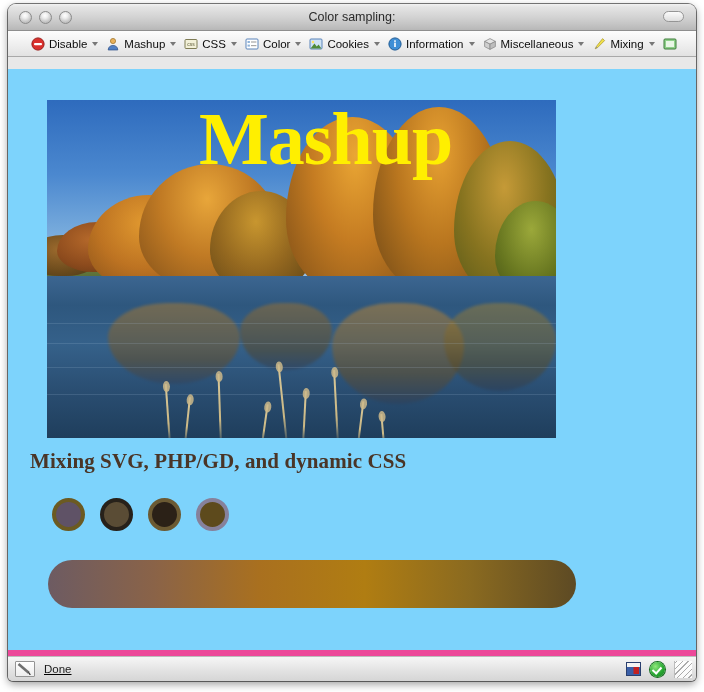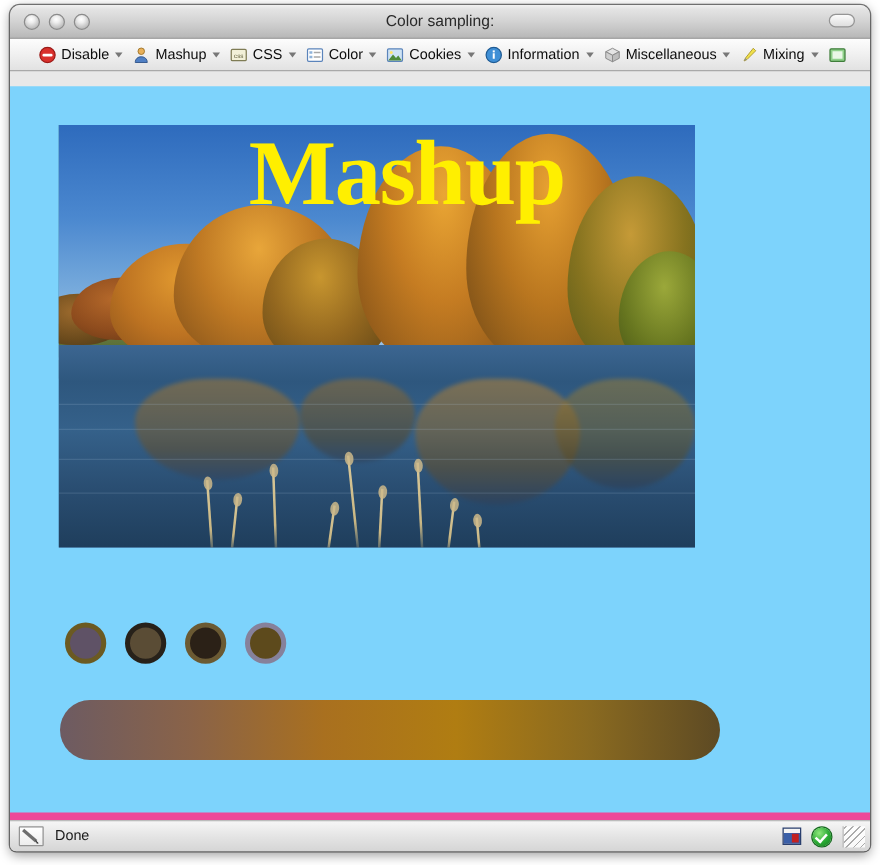--- a/index.html
+++ b/index.html
@@ -275,20 +275,21 @@
 
   
   #statusbar {
     flex: 0 0 24px;
     height: 24px;
     background: linear-gradient(to bottom, #f6f6f6, #e3e3e3 55%, #d5d5d5 100%);
     display: flex;
     align-items: center;
     position: relative;
     border-top: 1px solid #bcbcbc;
+    text-decoration: underline;
   }
   #sb-icon {
     width: 20px; height: 16px;
     margin-left: 7px;
     background: linear-gradient(to bottom, #ffffff, #ededed);
     border: 1px solid #949494;
     position: relative;
     box-sizing: border-box;
     border-radius: 1px;
   }
@@ -495,20 +496,21 @@
         <div class="reed" style="left:42%; height:12%; transform:rotate(8deg)"></div>
         <div class="reed" style="left:47%; height:24%; transform:rotate(-6deg)"></div>
         <div class="reed" style="left:50%; height:16%; transform:rotate(3deg)"></div>
         <div class="reed" style="left:57%; height:22%; transform:rotate(-3deg)"></div>
         <div class="reed" style="left:61%; height:13%; transform:rotate(7deg)"></div>
         <div class="reed" style="left:66%; height:9%;  transform:rotate(-5deg)"></div>
 
         <div id="banner-title" style="color: rgb(255, 239, 0);">Mashup</div>
       </div>
 
+      <div id="subtitle" style="color: rgb(74, 53, 39);">Mixing SVG, PHP/GD, and dynamic CSS</div>
 
       <div id="swatches">
         <div class="swatch" style="background: rgb(95, 82, 102); border: 4px solid rgb(107, 90, 34);"></div>
         <div class="swatch" style="background: rgb(90, 76, 53); border: 4px solid rgb(39, 33, 26);"></div>
         <div class="swatch" style="background: rgb(43, 33, 23); border: 4px solid rgb(107, 90, 51);"></div>
         <div class="swatch" style="background: rgb(93, 74, 28); border: 4px solid rgb(134, 129, 155);"></div>
       </div>
 
       <div id="gradient-bar" style="background: linear-gradient(to right, rgb(109, 91, 98), rgb(138, 99, 72), rgb(169, 112, 31), rgb(176, 125, 18), rgb(138, 106, 32), rgb(93, 74, 36));"></div>
     </div>

